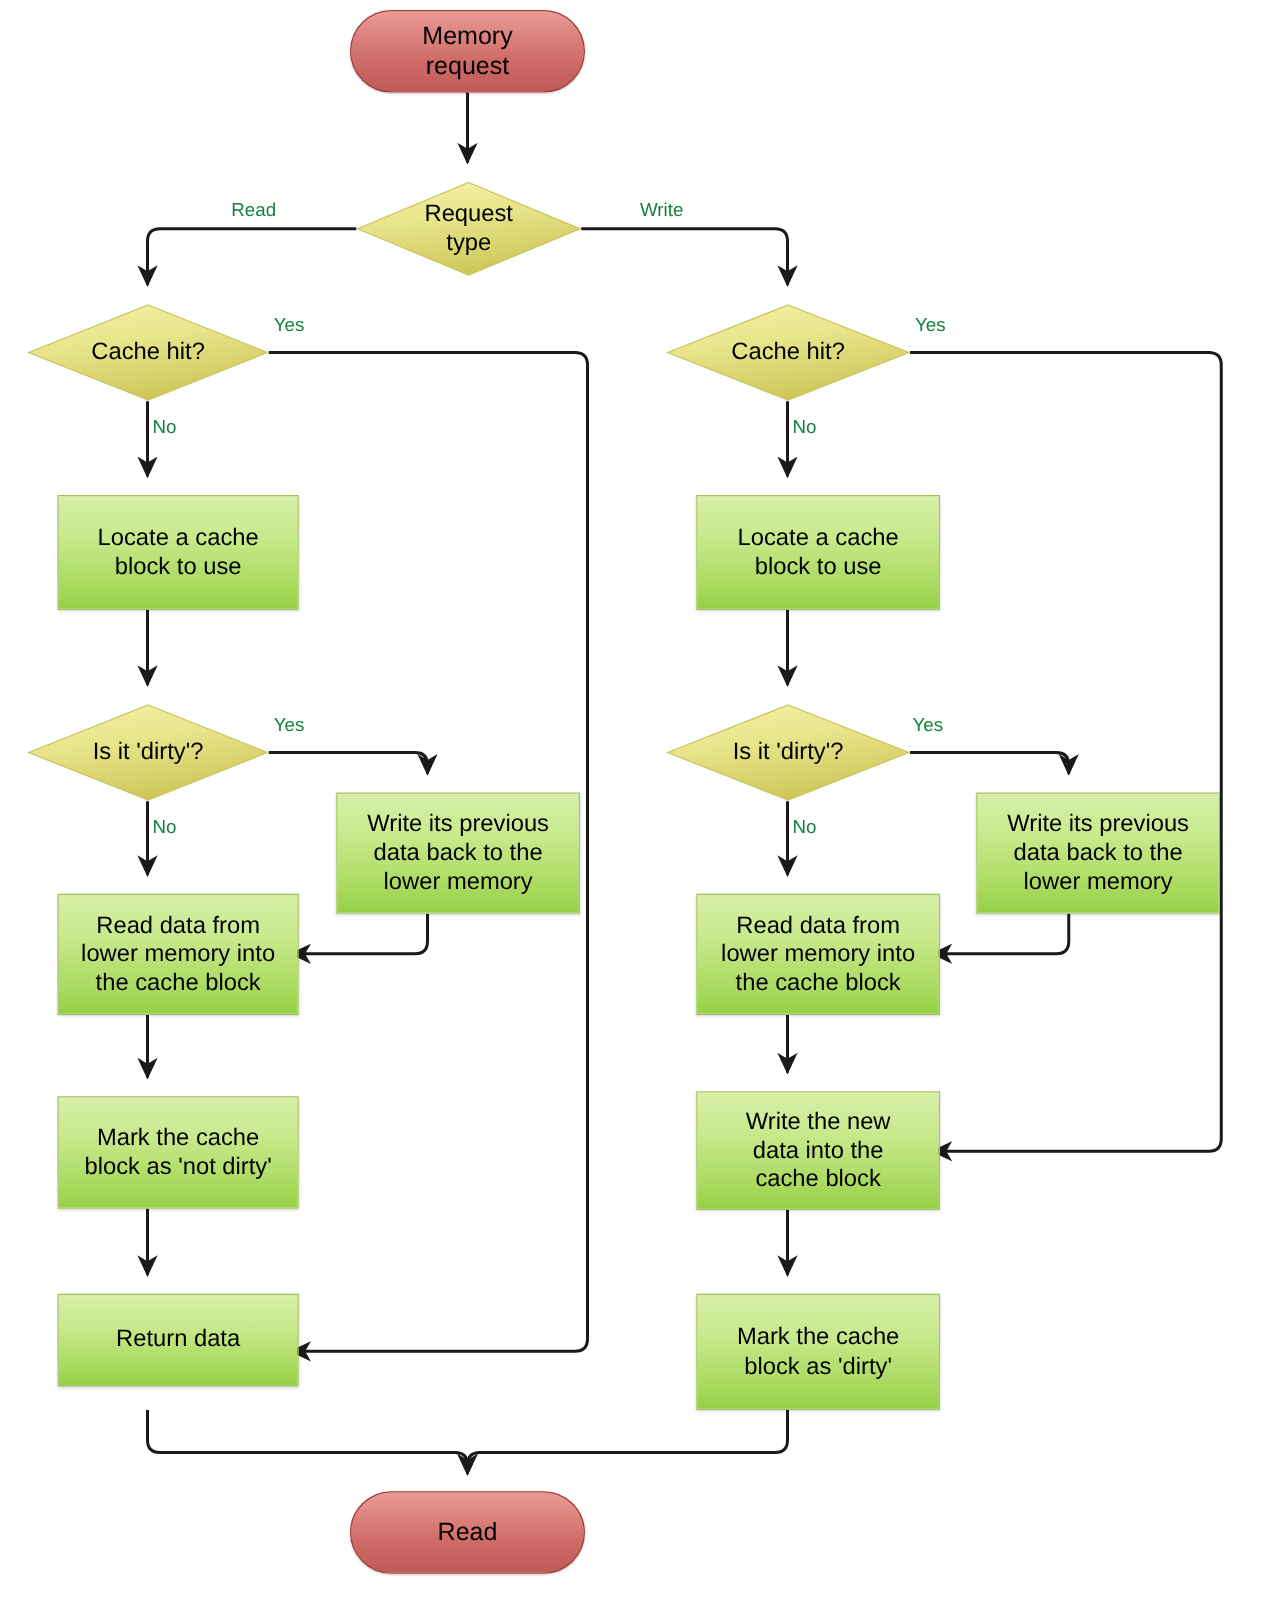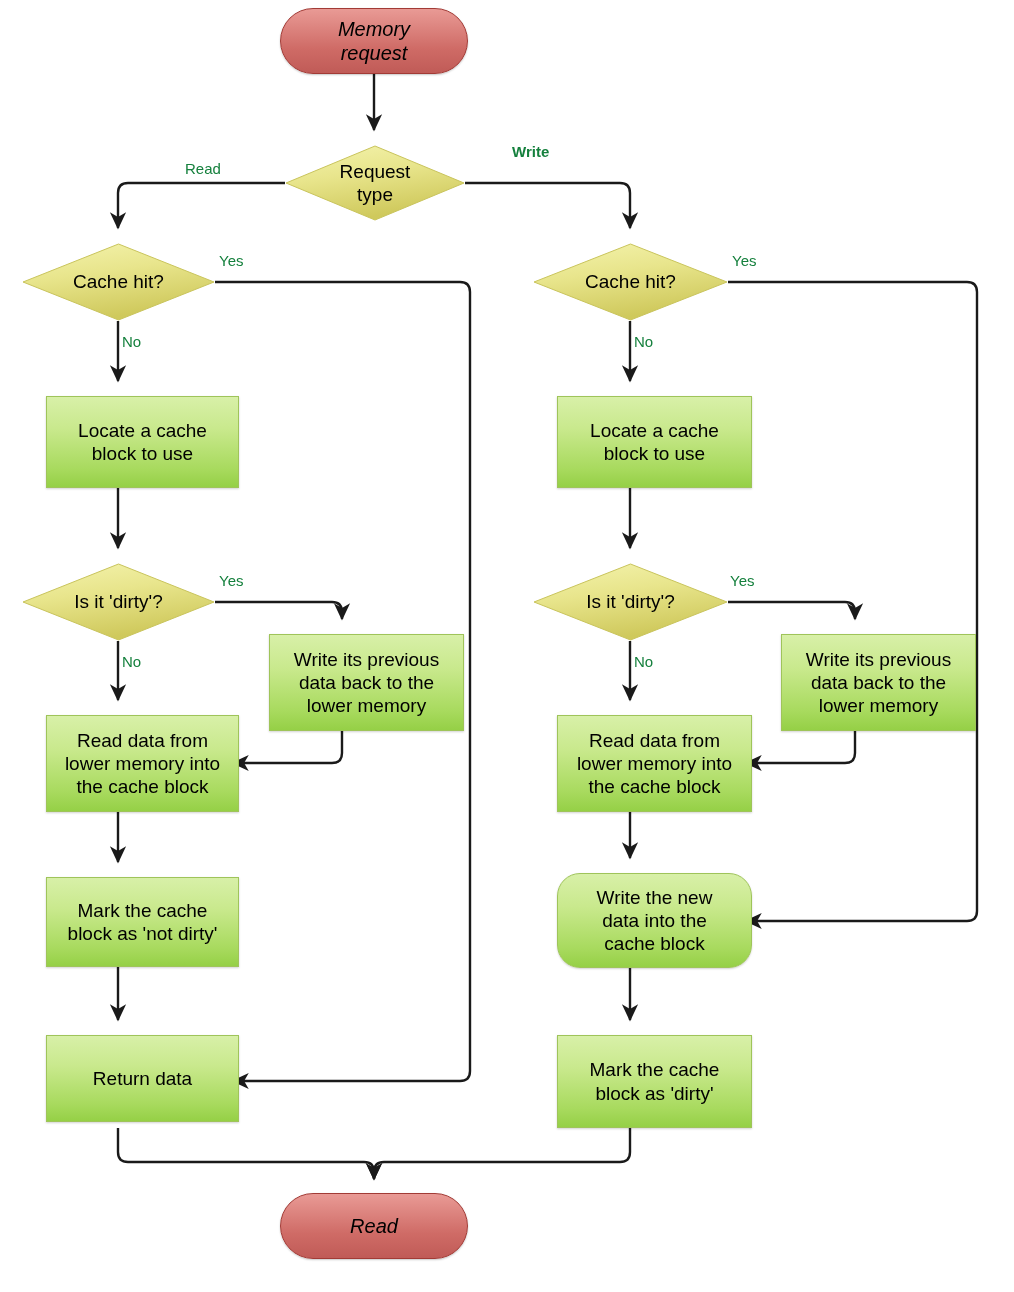--- a/index.html
+++ b/index.html
@@ -34,21 +34,20 @@
     line-height: 1.22;
     z-index: 3;
   }
   
   .terminator {
     border-radius: 999px;
     border: 1px solid #a23b36;
     background: linear-gradient(to bottom, #e99a95 0%, #dd8580 28%, #cf6b66 62%, #c05b57 100%);
     box-shadow: 0 1px 2px rgba(0,0,0,0.22);
     font-size: 20px;
-    font-style: italic;
   }
   
   .process {
     border: 1px solid #9fc45a;
     background: linear-gradient(to bottom, #d8f0a8 0%, #c9e98d 35%, #a8da5e 80%, #95d046 100%);
     box-shadow: 0 1px 2px rgba(0,0,0,0.18);
     font-size: 19px;
     margin-left: 24px;
   }
   
@@ -189,36 +188,36 @@
       </div>
       <div class="node process" style="left: 22px; top: 715px; width: 193px; height: 97px;">
         <div class="plabel">Read data from<br>lower memory into<br>the cache block</div>
       </div>
       <div class="node process" style="left: 533px; top: 715px; width: 195px; height: 97px;">
         <div class="plabel">Read data from<br>lower memory into<br>the cache block</div>
       </div>
       <div class="node process" style="left: 22px; top: 877px; width: 193px; height: 90px;">
         <div class="plabel">Mark the cache<br>block as 'not dirty'</div>
       </div>
-      <div class="node process" style="left: 533px; top: 873px; width: 195px; height: 95px; border-radius: 23px;">
+      <div class="node process" style="left: 533px; top: 873px; width: 195px; height: 95px;">
         <div class="plabel">Write the new<br>data into the<br>cache block</div>
       </div>
-      <div class="node process" style="left: 22px; top: 1035px; width: 193px; height: 87px;">
+      <div class="node process" style="left: 22px; top: 1035px; width: 193px; height: 74px;">
         <div class="plabel">Return data</div>
       </div>
       <div class="node process" style="left: 533px; top: 1035px; width: 195px; height: 93px;">
         <div class="plabel">Mark the cache<br>block as 'dirty'</div>
       </div>
       <div class="node terminator" style="left: 280px; top: 1193px; width: 188px; height: 66px;">
         <div class="plabel">Read</div>
       </div>
     </div>
   <div id="label-layer">
       <span class="edge-label" style="left: 185px; top: 160px;">Read</span>
-      <span class="edge-label" style="left: 512px; top: 143px; font-weight: bold;">Write</span>
+      <span class="edge-label" style="left: 512px; top: 160px;">Write</span>
       <span class="edge-label" style="left: 219px; top: 252px;">Yes</span>
       <span class="edge-label" style="left: 122px; top: 333px;">No</span>
       <span class="edge-label" style="left: 732px; top: 252px;">Yes</span>
       <span class="edge-label" style="left: 634px; top: 333px;">No</span>
       <span class="edge-label" style="left: 219px; top: 572px;">Yes</span>
       <span class="edge-label" style="left: 122px; top: 653px;">No</span>
       <span class="edge-label" style="left: 730px; top: 572px;">Yes</span>
       <span class="edge-label" style="left: 634px; top: 653px;">No</span>
     </div>
 

